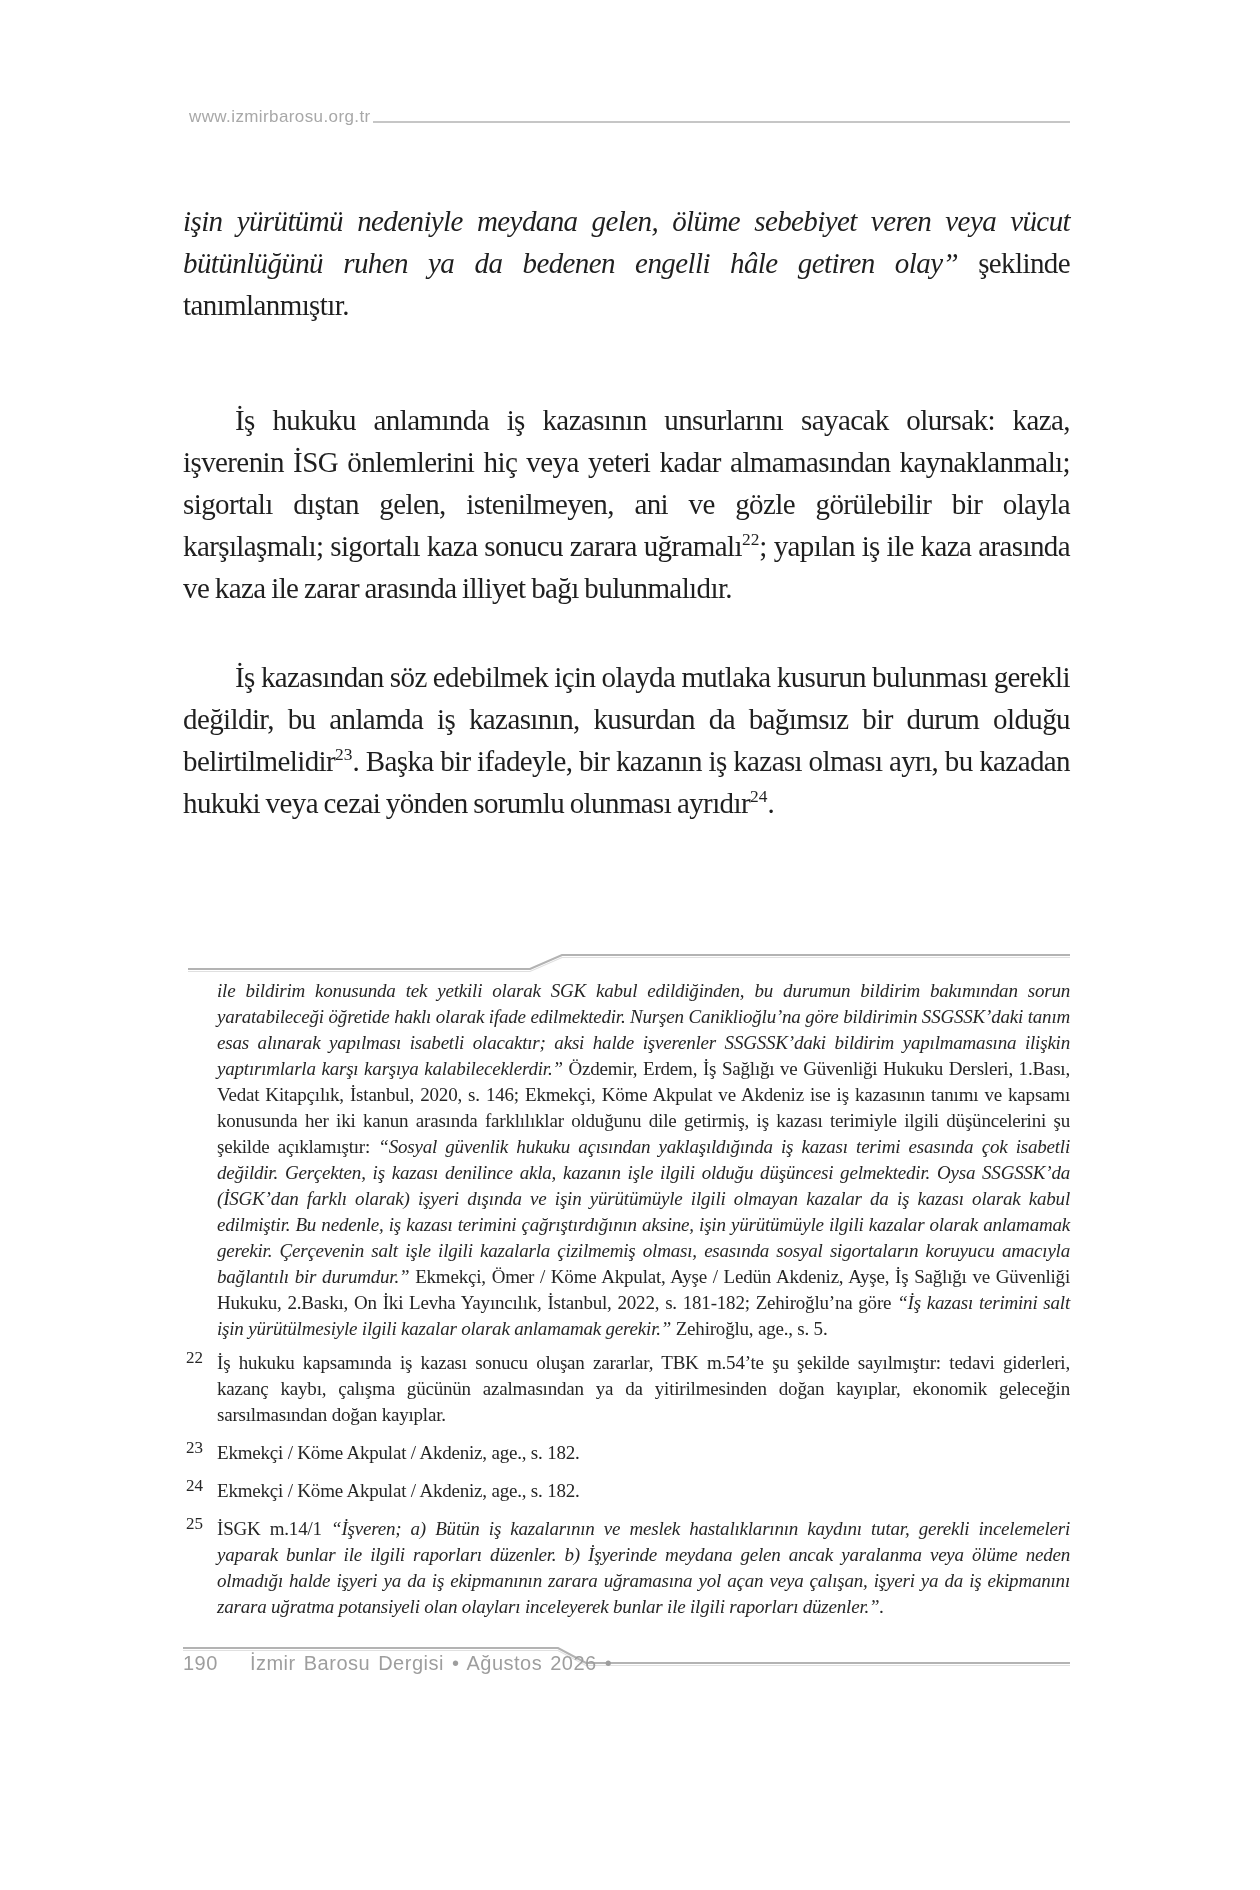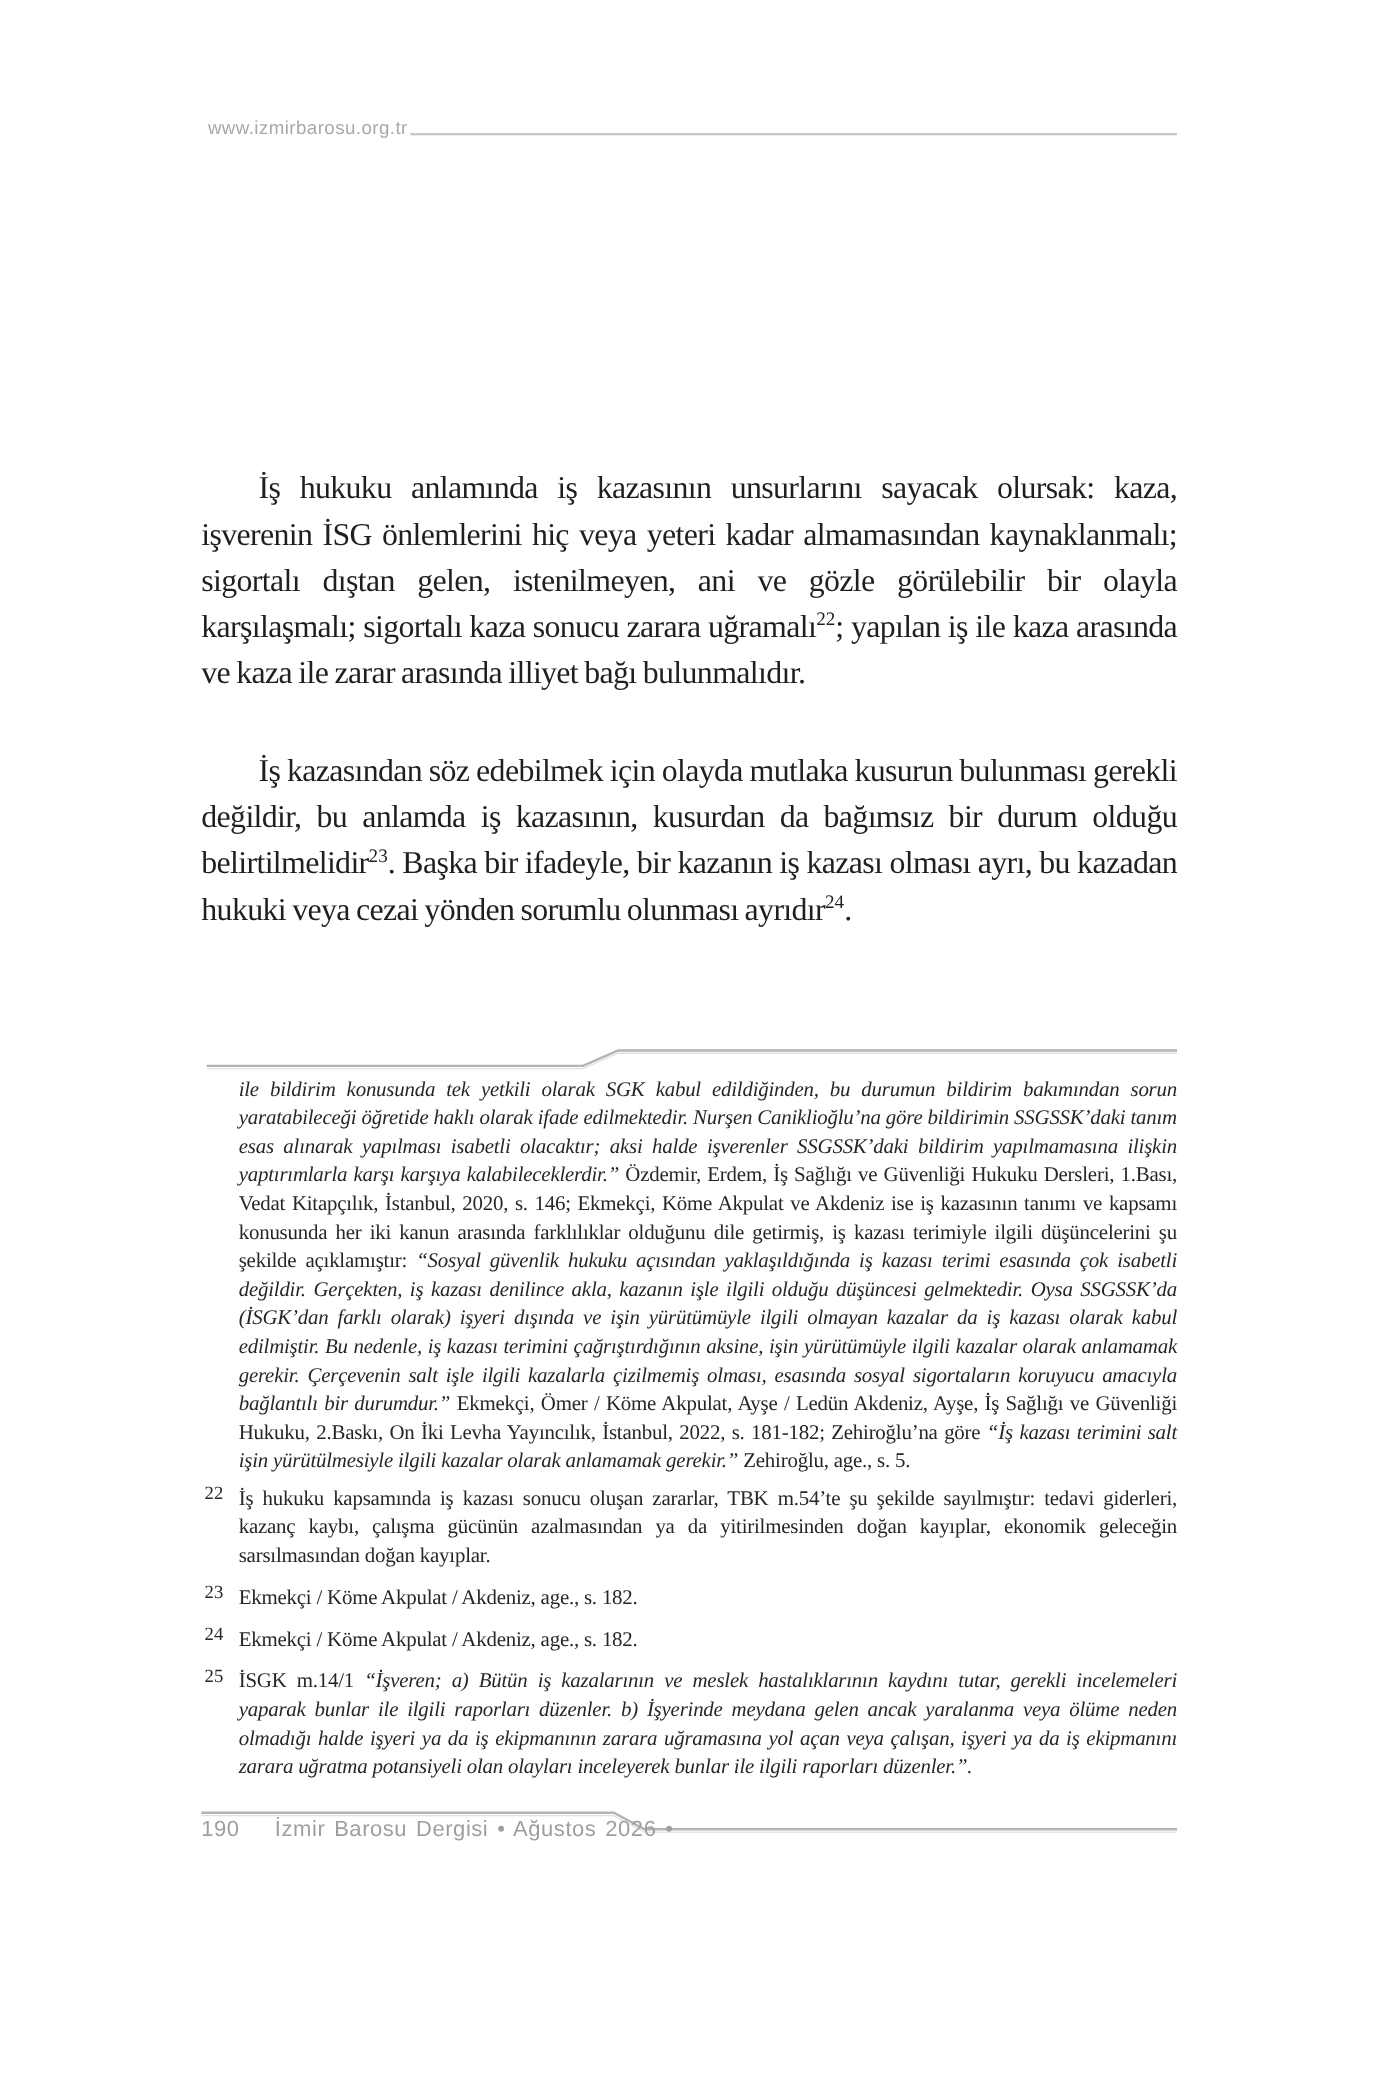--- a/index.html
+++ b/index.html
@@ -23,21 +23,21 @@
   }
   
   .body-col{
     position:absolute;left:183px;width:887px;
     color:#1f1f1f;
     font-size:29px;line-height:42px;
     letter-spacing:-0.6px;word-spacing:-1px;
     text-align:justify;
   }
   .para{margin:0;}
-  .indent{text-indent:52px;margin-top:24px;}
+  .indent{text-indent:52px;}
   .seg-italic{font-style:italic;}
   .seg-normal{font-style:normal;}
   .seg-sup{vertical-align:super;font-size:0.6em;line-height:0;letter-spacing:0;}
   
   .rule-svg{position:absolute;left:183px;width:887px;overflow:visible;}
   
   .footnotes{
     position:absolute;left:183px;top:978px;width:887px;
     color:#262626;
     font-size:19px;line-height:26px;
@@ -62,20 +62,23 @@
   .footer-text .pagenum{margin-right:32px;}
 </style>
 </head>
 <body>
 
 <div class="page">
 
   <span class="site-url">www.izmirbarosu.org.tr</span>
   <div class="header-rule"></div>
 
+  <div class="body-col" style="top:200px">
+    <p class="para"><span class="seg-italic">işin yürütümü nedeniyle meydana gelen, ölüme sebebiyet veren veya vücut bütünlüğünü ruhen ya da bedenen engelli hâle getiren olay”</span><span class="seg-normal"> şeklinde tanımlanmıştır.</span></p>
+  </div>
   <div class="body-col" style="top:399px">
     <p class="para indent"><span class="seg-normal">İş hukuku anlamında iş kazasının unsurlarını sayacak olursak: kaza, işverenin İSG önlemlerini hiç veya yeteri kadar almamasından kaynaklanmalı; sigortalı dıştan gelen, istenilmeyen, ani ve gözle görülebilir bir olayla karşılaşmalı; sigortalı kaza sonucu zarara uğramalı</span><span class="seg-sup">22</span><span class="seg-normal">; yapılan iş ile kaza arasında ve kaza ile zarar arasında illiyet bağı bulunmalıdır.</span></p>
   </div>
   <div class="body-col" style="top:656px">
     <p class="para indent"><span class="seg-normal">İş kazasından söz edebilmek için olayda mutlaka kusurun bulunması gerekli değildir, bu anlamda iş kazasının, kusurdan da bağımsız bir durum olduğu belirtilmelidir</span><span class="seg-sup">23</span><span class="seg-normal">. Başka bir ifadeyle, bir kazanın iş kazası olması ayrı, bu kazadan hukuki veya cezai yönden sorumlu olunması ayrıdır</span><span class="seg-sup">24</span><span class="seg-normal">.</span></p>
   </div>
 
   <svg class="rule-svg" style="top:948px;height:26px" viewBox="0 0 887 26" aria-hidden="true">
     <polyline points="5,21.5 347,21.5 379,7.5 887,7.5" fill="none" stroke="#e0e0e0" stroke-width="1.2" transform="translate(0,2)"></polyline>
     <polyline points="5,21 347,21 379,7 887,7" fill="none" stroke="#b3b3b3" stroke-width="2.2"></polyline>

